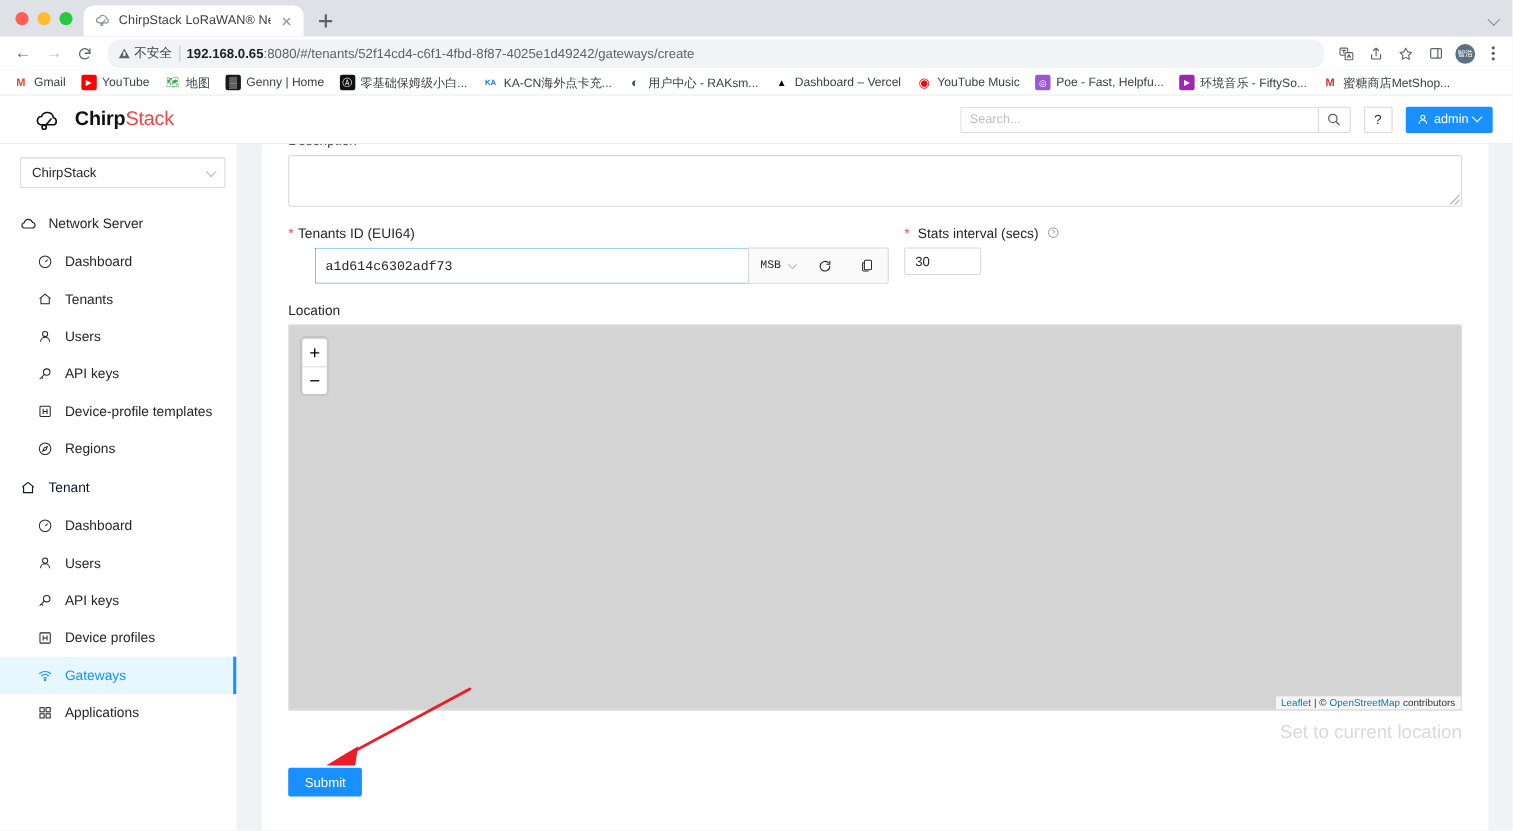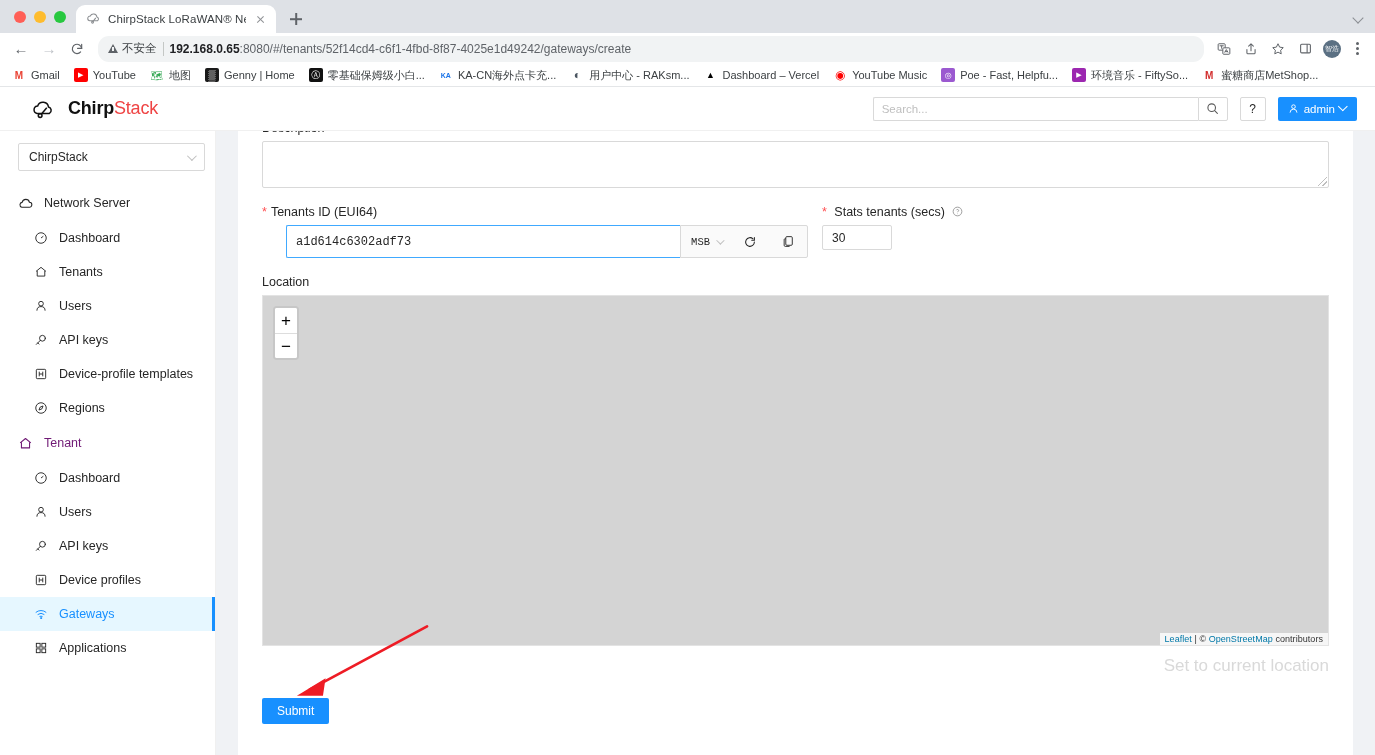--- a/index.html
+++ b/index.html
@@ -142,21 +142,21 @@
     display:flex; align-items:center; padding:0 10px; font-size:12px; color:#262626;
     background:#fff;
   }
   .tenant-select .chev { margin-left:auto; width:7px;height:7px;
     border-right:1.2px solid #bfbfbf;border-bottom:1.2px solid #bfbfbf; transform:rotate(45deg) translateY(-2px);}
 
   .nav-group-title {
     height:36px; display:flex; align-items:center; gap:11px; padding-left:18px;
     font-size:12.5px; color:#262626;
   }
-  .nav-group-title.active { color:#701a75; }
+  .nav-group-title.active { color:#0f172a; }
   .nav-item {
     height:34px; display:flex; align-items:center; gap:11px; padding-left:33px;
     font-size:12.5px; color:#262626; position:relative;
   }
   .nav-item.selected { background:#e6f7ff; color:#1890ff; }
   .nav-item.selected::after {
     content:''; position:absolute; right:0; top:0; bottom:0; width:3px; background:#1890ff;
   }
   .nav-ico { width:15px; height:15px; flex:0 0 15px; display:flex; align-items:center; justify-content:center; }
 
@@ -581,21 +581,21 @@
                       <rect x="7" y="3" width="12" height="16" rx="2"></rect>
                         <path d="M7 7H5.5A1.5 1.5 0 0 0 4 8.5V19a2 2 0 0 0 2 2h8"></path>
                     </svg>
                   </span>
                 </div>
               </div>
             </div>
 
             <div class="stats-col">
               <label class="form-label req">
-                <span>Stats tenants (secs)</span>
+                <span>Stats interval (secs)</span>
                 <svg width="11" height="11" viewBox="0 0 24 24" fill="none" stroke="#8c8c8c" stroke-width="1.8" style="vertical-align:-1px;margin-left:4px">
                     <circle cx="12" cy="12" r="9.5"></circle>
                     <path d="M9.5 9.2A2.6 2.6 0 0 1 14.5 10c0 1.8-2.5 2-2.5 3.6"></path>
                     <circle cx="12" cy="17" r=".9" fill="#8c8c8c" stroke="none"></circle>
                   </svg>
               </label>
               <input class="stats-input" value="30" style="">
             </div>
           </div>
 

